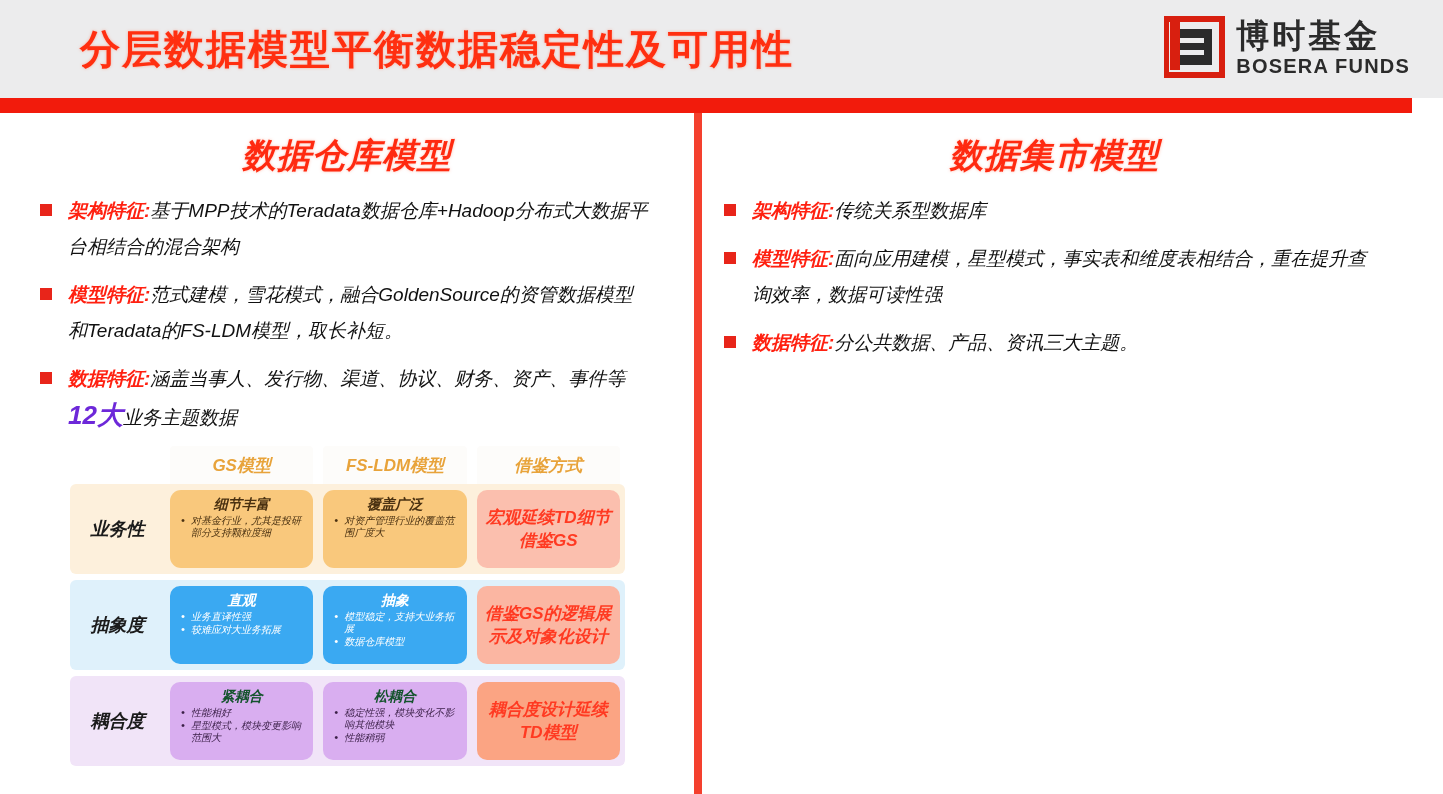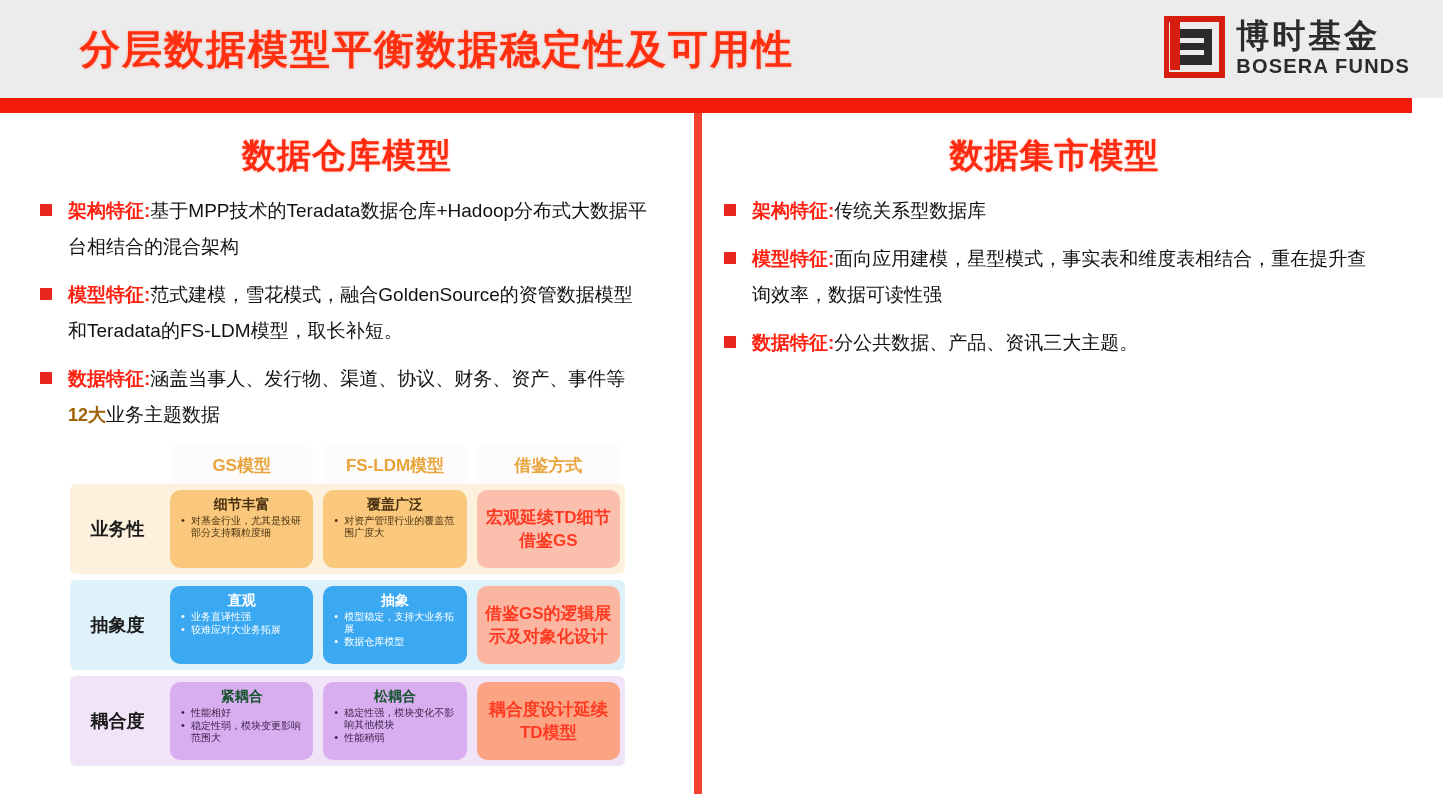--- a/index.html
+++ b/index.html
@@ -39,21 +39,21 @@
   }
   .header-rule-gap{
     position:absolute;left:1412px;top:98px;width:31px;height:15px;background:#fff;
   }
 
   
   .divider{
     position:absolute;left:694px;top:113px;width:8px;height:681px;background:#f4402e;
   }
 
-  .col{position:absolute;top:113px;}
+  .col{position:absolute;top:113px;font-style:italic;}
   .col-left{left:0;width:694px;height:681px;}
   .col-right{left:684px;width:741px;height:681px;}
 
   .col-title{
     text-align:center;font-size:34px;font-weight:bold;color:#ff2a10;
     text-shadow:0 0 3px rgba(255,120,90,.5);
     margin-top:20px;letter-spacing:1px;
   }
 
   
@@ -61,21 +61,21 @@
   .bullet{
     display:flex;align-items:flex-start;margin-bottom:12px;
   }
   .bullet-mark{
     width:12px;height:12px;background:#e8251a;flex:none;margin-top:11px;
   }
   .bullet-body{
     margin-left:16px;font-size:19px;line-height:36px;color:#111;
   }
   .lbl{color:#ff2010;font-weight:bold;}
-  .hl{color:#a16207;font-weight:bold;font-size:18px;}
+  .hl{color:#6d28d9;font-weight:bold;font-size:26px;}
 
   .col-left .bullets{padding:0 46px 0 40px;}
   .col-right .bullets{padding:0 40px 0 40px;}
 
   
   .cmp{
     position:absolute;left:70px;top:333px;width:555px;height:330px;
   }
   .cmp-head{display:flex;height:38px;}
   .cmp-head .sp{width:95px;flex:none;}
@@ -233,21 +233,21 @@
         <div class="cell c-res cell-res">借鉴GS的逻辑展示及对象化设计</div>
       </div>
 
       <div class="cmp-row r-purple">
         <div class="rowband"></div>
         <div class="rowlabel" style="position:relative;z-index:1">耦合度</div>
         <div class="cell c-a">
           <div class="cell-t">紧耦合</div>
           <ul class="cell-list">
             <li>性能相好</li>
-            <li>稳定性弱，模块变更影响范围大</li>
+            <li>星型模式，模块变更影响范围大</li>
           </ul>
         </div>
         <div class="cell c-a">
           <div class="cell-t">松耦合</div>
           <ul class="cell-list">
             <li>稳定性强，模块变化不影响其他模块</li>
             <li>性能稍弱</li>
           </ul>
         </div>
         <div class="cell c-res cell-res">耦合度设计延续TD模型</div>

